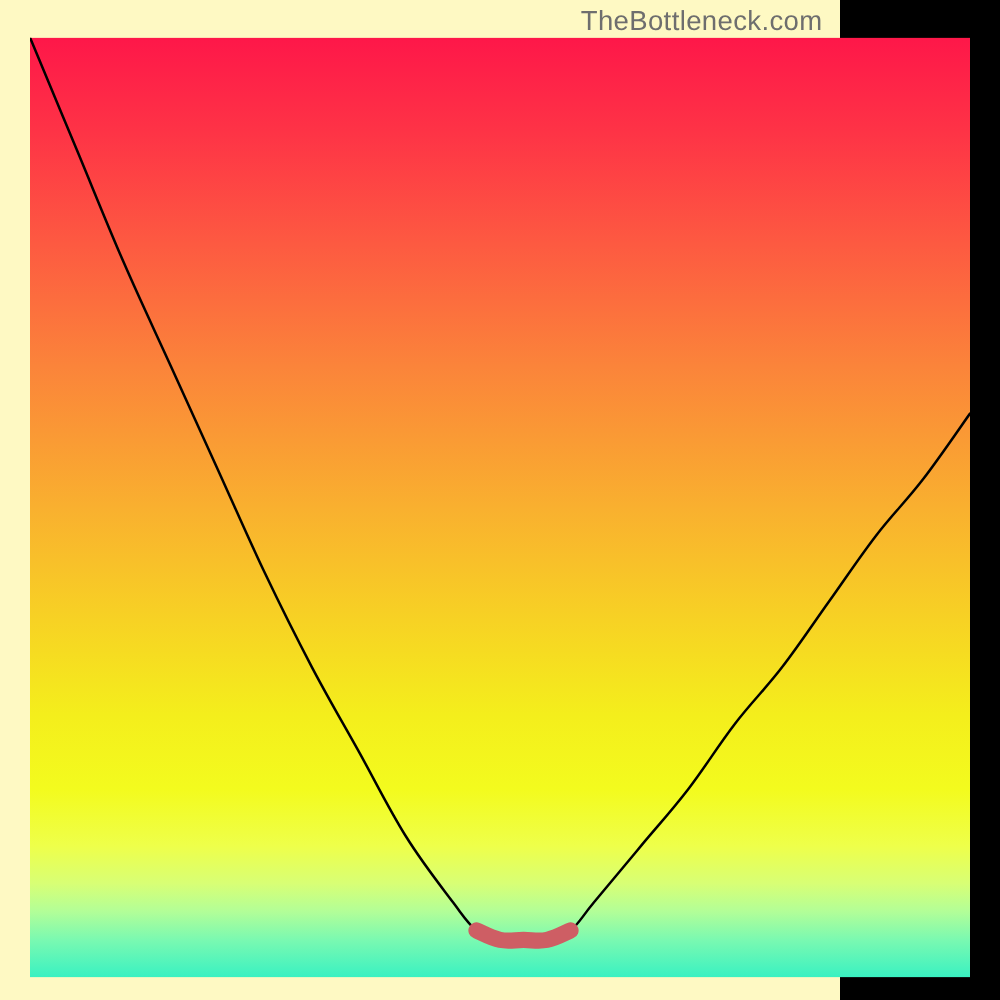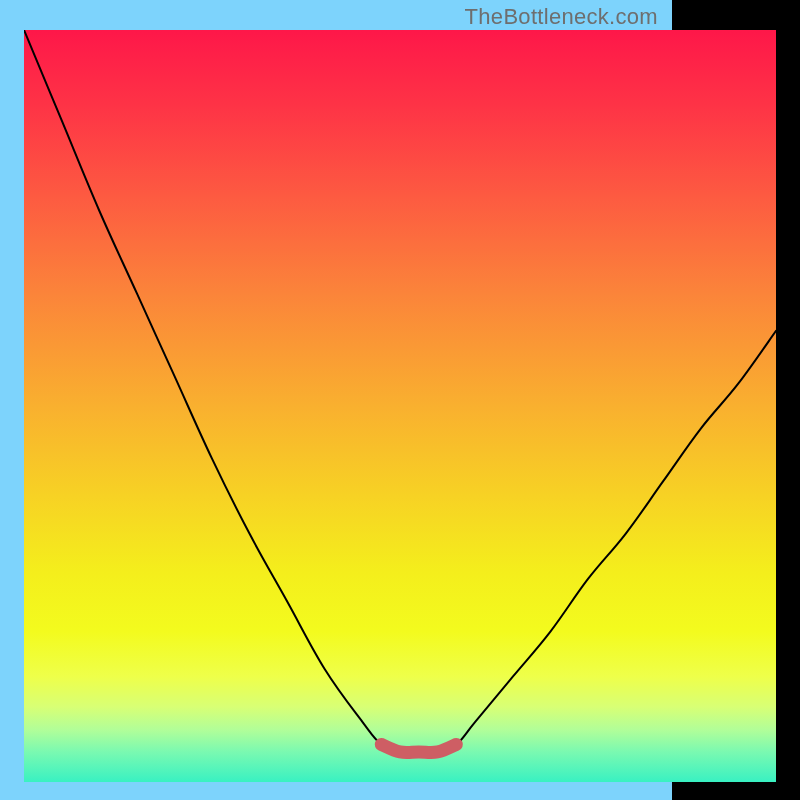--- a/index.html
+++ b/index.html
@@ -8,21 +8,21 @@
     width: 800px;
     height: 800px;
     background: #000;
     overflow: hidden;
     font-family: Arial, Helvetica, sans-serif;
   }
   .stage {
     position: relative;
     width: 672px;
     height: 800px;
-    background: #7dd3fc;
+    background: #fef9c3;
   }
   .watermark {
     position: absolute;
     top: 4px;
     right: 14px;
     color: #6E6E6E;
     font-size: 22px;
     font-weight: 500;
     letter-spacing: 0.3px;
     z-index: 5;

